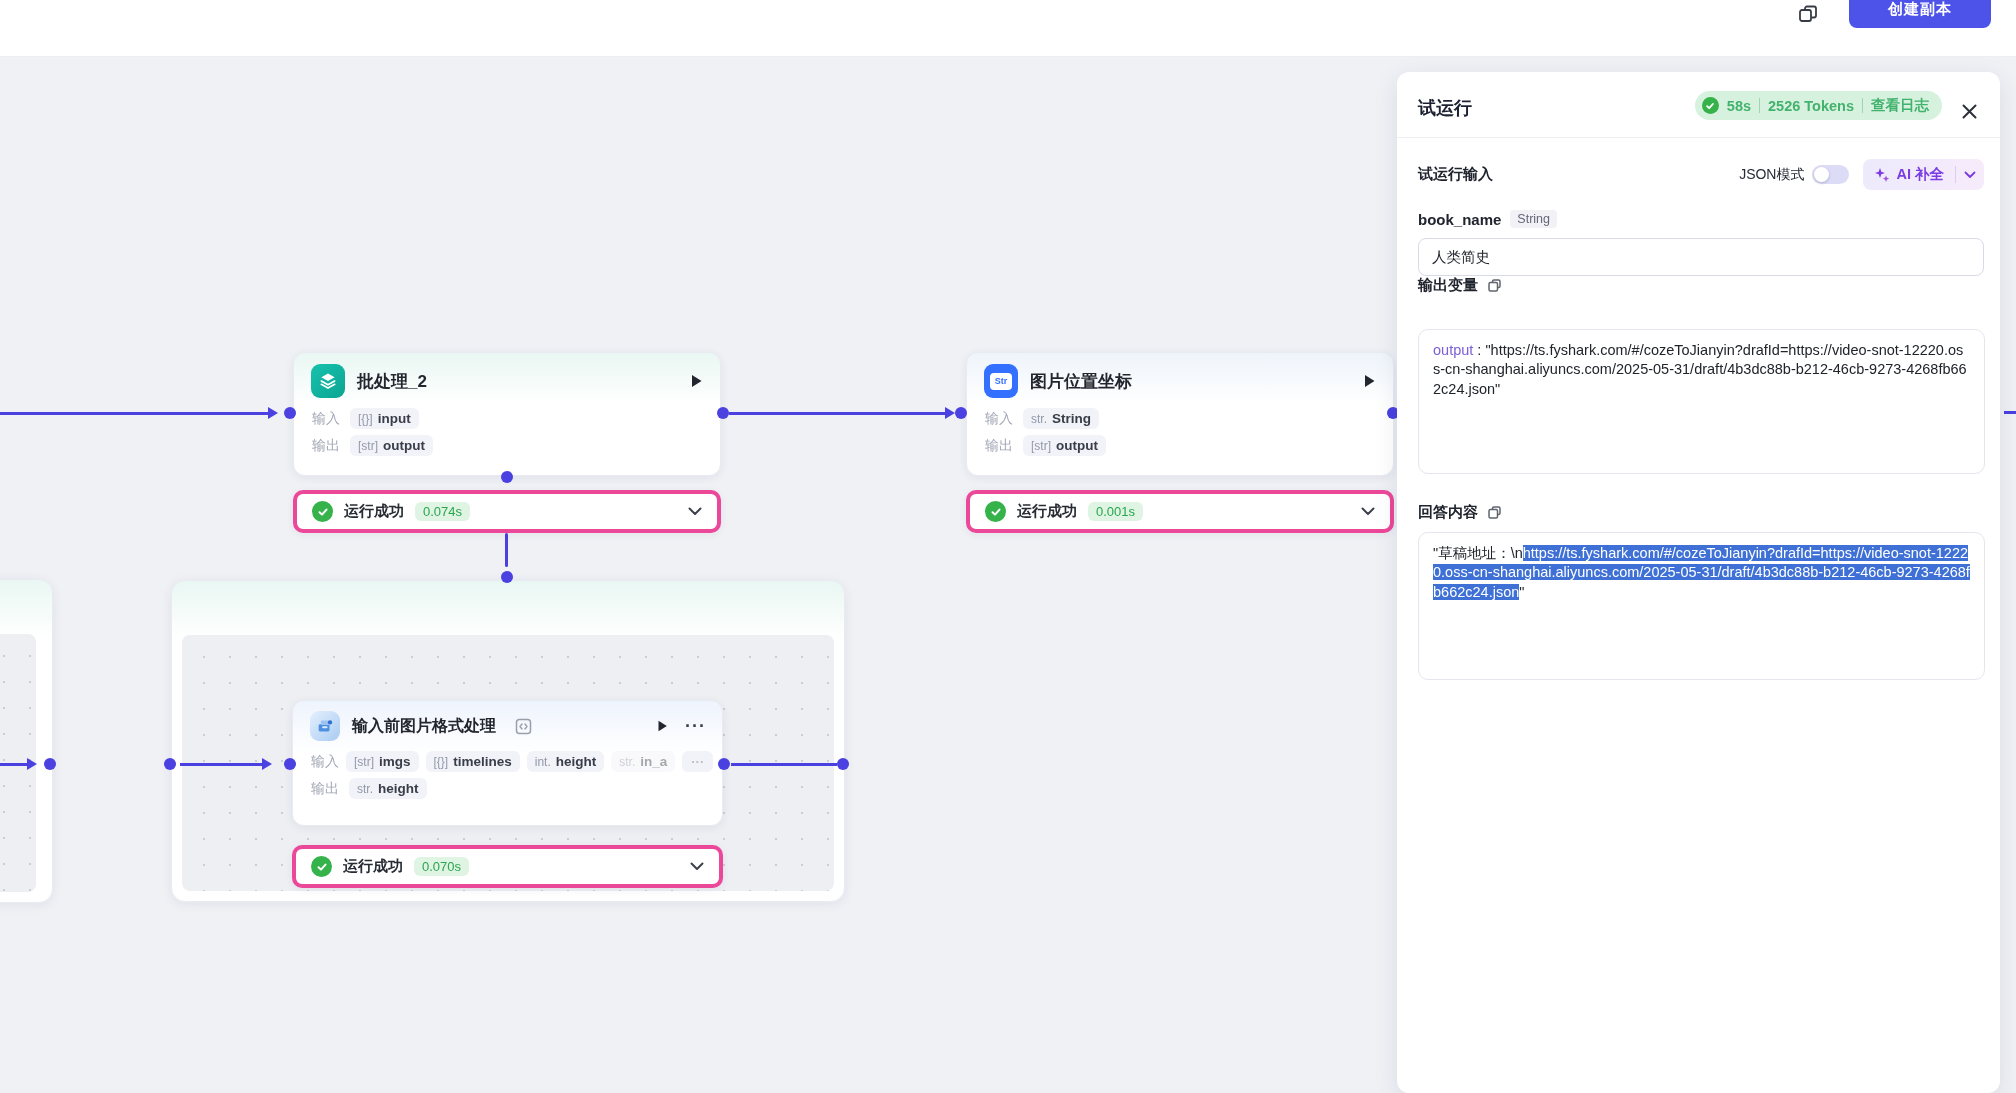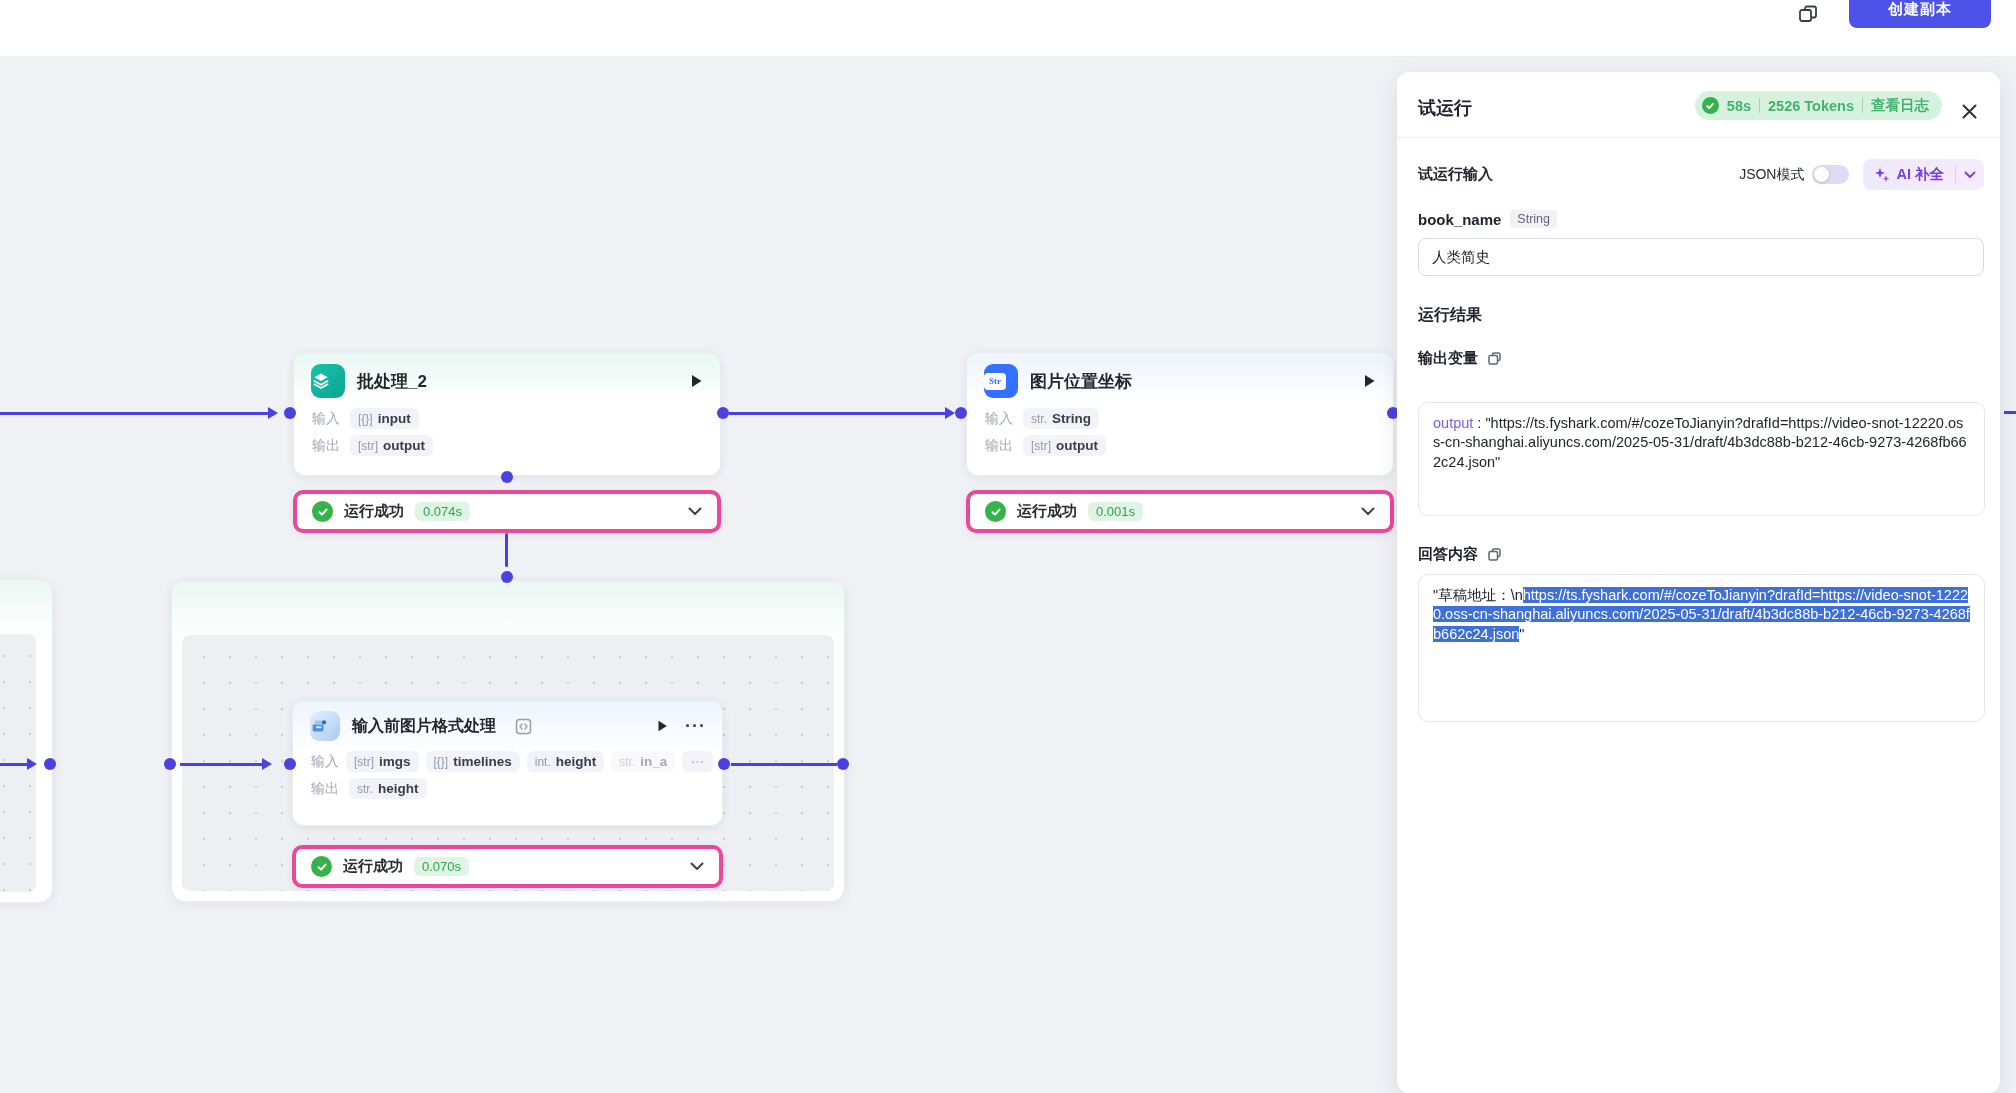--- a/index.html
+++ b/index.html
@@ -15,21 +15,21 @@
   #canvas { position:absolute; inset:0; }
   .edge-h { position:absolute; height:2.5px; background:#4a41e0; z-index:2; }
   .edge-v { position:absolute; width:2.5px; background:#4a41e0; border-radius:2px; z-index:2; }
   .arrowhead { position:absolute; z-index:2; }
   .dot { position:absolute; width:12px; height:12px; border-radius:50%; background:#4a41e0; z-index:5; }
 
   .node { position:absolute; width:428px; height:124px; background:linear-gradient(180deg,var(--tint,#eaf7f3) 0%,#ffffff 42%); border:1px solid #e9ebf2; border-radius:12px; box-shadow:0 2px 10px rgba(27,35,74,.07); z-index:3; }
   .node-hd { display:flex; align-items:center; gap:12px; padding:11px 16px 4px 17px; }
   .node-title { font-size:17px; font-weight:700; color:#23262e; }
   .node-title.sm { font-size:16px; }
-  .nicon { width:34px; height:34px; border-radius:9px; display:flex; align-items:center; flex:none;font-family:Liberation Serif, serif; }
+  .nicon { width:34px; height:34px; border-radius:9px; display:flex; align-items:center; justify-content:center; flex:none; }
   .nicon.teal { background:linear-gradient(135deg,#17c2ac,#0ca493); }
   .nicon.blue { background:#3370ff; position:relative; }
   .nicon.code { width:30px; height:30px; background:linear-gradient(135deg,#e4f0fe,#a9cbf2); }
   .str-chip { background:#fff; border-radius:4px; width:22px; height:17px; display:flex; align-items:center; justify-content:center; font-size:9px; font-weight:700; color:#3370ff; }
   .hd-spacer { flex:1; }
   .play { width:16px; height:16px; cursor:pointer; flex:none; }
   .more-btn { color:#3d414c; font-size:18px; font-weight:700; letter-spacing:1px; cursor:pointer; margin-left:4px; }
   .node-row { display:flex; align-items:center; gap:10px; margin:6px 0 0 18px; white-space:nowrap; overflow:hidden; }
   .rowlbl { font-size:14px; color:#a2a7b5; flex:none; }
   .tag { display:inline-flex; align-items:center; gap:5px; background:#f2f3f8; border-radius:6px; padding:3px 8px; flex:none; }
@@ -76,21 +76,21 @@
 
   .field-row { display:flex; align-items:center; gap:9px; margin:20px 0 10px; }
   .field-name { font-size:15px; font-weight:700; color:#20242e; }
   .type-pill { background:#f1f1f6; border-radius:4px; padding:2px 7px; font-size:12.5px; color:#63687a; }
   .text-input { width:566px; height:38px; border:1px solid #d8dbe5; border-radius:8px; padding:0 13px; font-size:14.5px; color:#1c2027; font-family:inherit; outline:none; background:#fff; }
 
   .result-hd { margin:29px 0 23px; }
   .var-row { display:flex; align-items:center; gap:9px; margin-bottom:10px; }
   .copy-icon { cursor:pointer; display:flex; }
   .code-box { width:567px; border:1px solid #e3e6ee; border-radius:10px; padding:11px 14px; font-size:14.5px; line-height:1.34; color:#20242b; word-break:break-all; background:#fff; }
-  .code-box.out { height:114px; margin-bottom:29px;margin-top:34px; }
+  .code-box.out { height:145px; margin-bottom:29px;margin-top:34px; }
   .code-box.ans { height:148px; }
   .k-out { color:#7a5fd8; }
   .hl { background:#3e70d6; color:#fff; }
 
   svg { display:block; }
 </style>
 </head>
 <body>
 
 <div id="canvas">
@@ -346,21 +346,20 @@
           </span>
       </span>
     </div>
 
     <div class="field-row">
       <span class="field-name">book_name</span>
       <span class="type-pill">String</span>
     </div>
     <input class="text-input" type="text" value="人类简史" style="">
 
-    <div class="sec-hd lg result-hd">运行结果</div>
 
     <div class="var-row">
       <span class="sec-hd">输出变量</span>
       <span class="copy-icon">
           <svg width="15" height="15" viewBox="0 0 15 15">
             <rect x="2" y="4.5" width="8.5" height="8.5" rx="1.5" fill="none" stroke="#5f646e" stroke-width="1.5"></rect>
             <path d="M5.5 4.5 V3.5 A1.5 1.5 0 0 1 7 2 H11.5 A1.5 1.5 0 0 1 13 3.5 V8 A1.5 1.5 0 0 1 11.5 9.5 H10.5" fill="none" stroke="#5f646e" stroke-width="1.5"></path>
           </svg>
         </span>
     </div>

